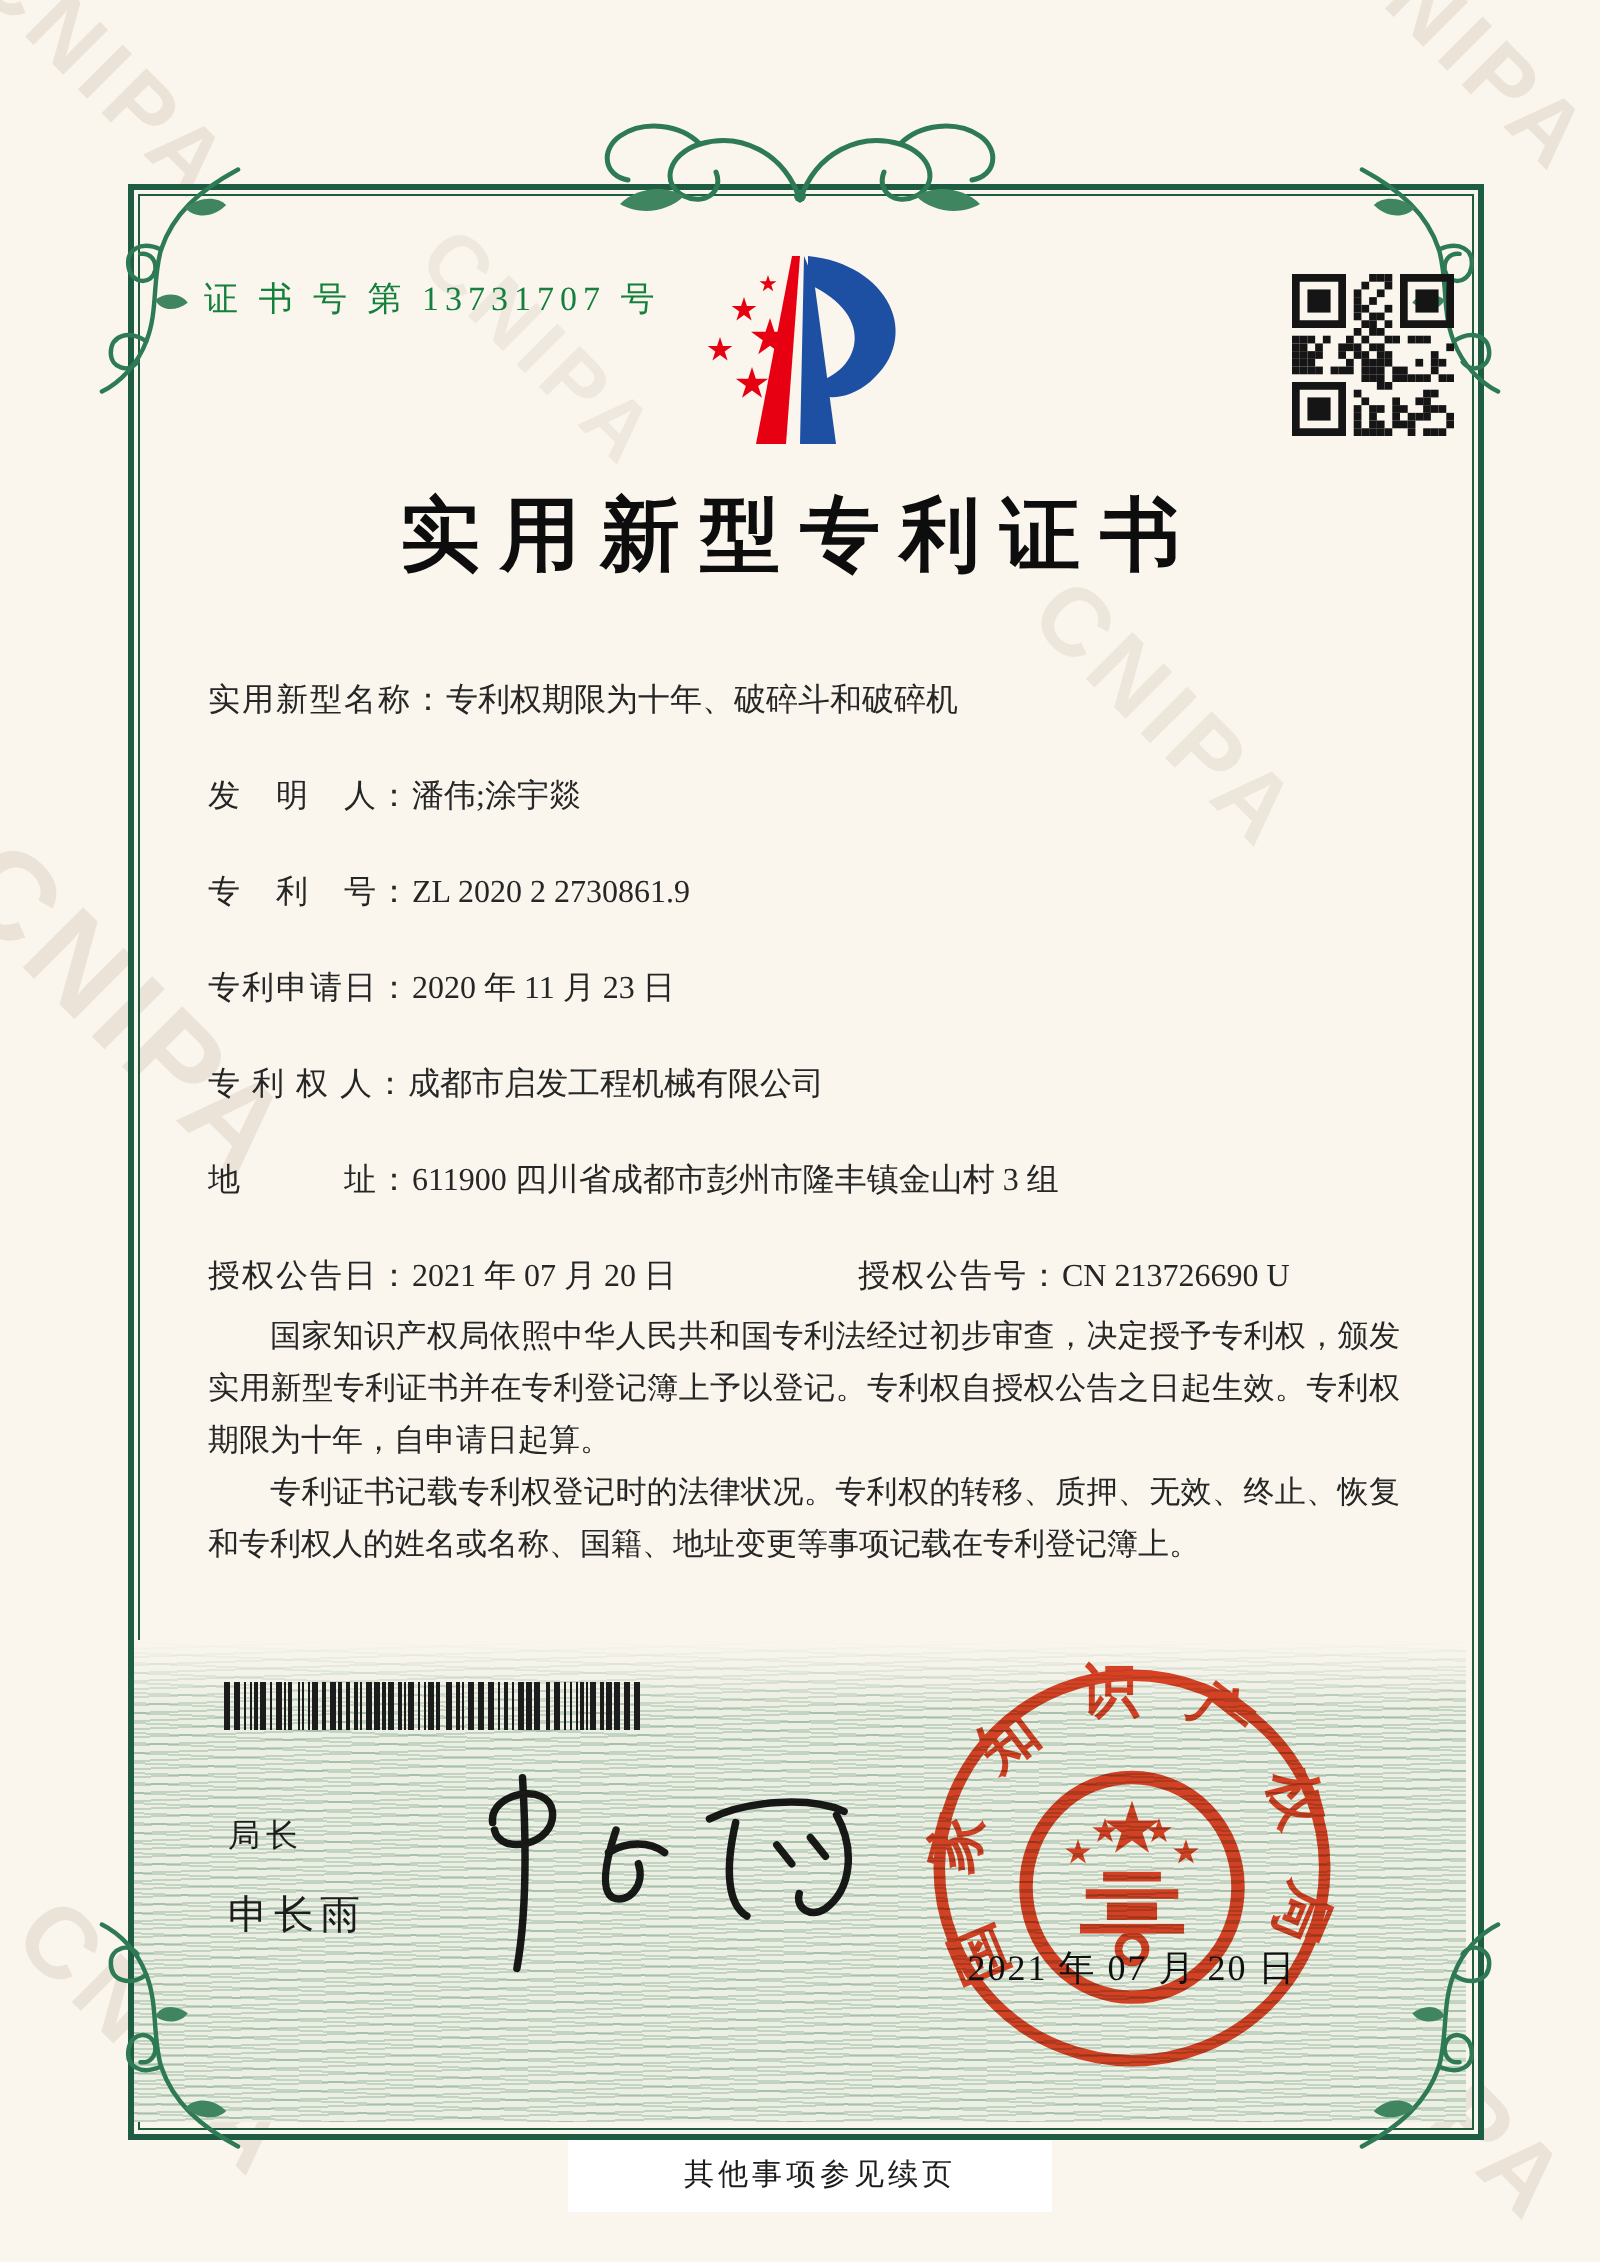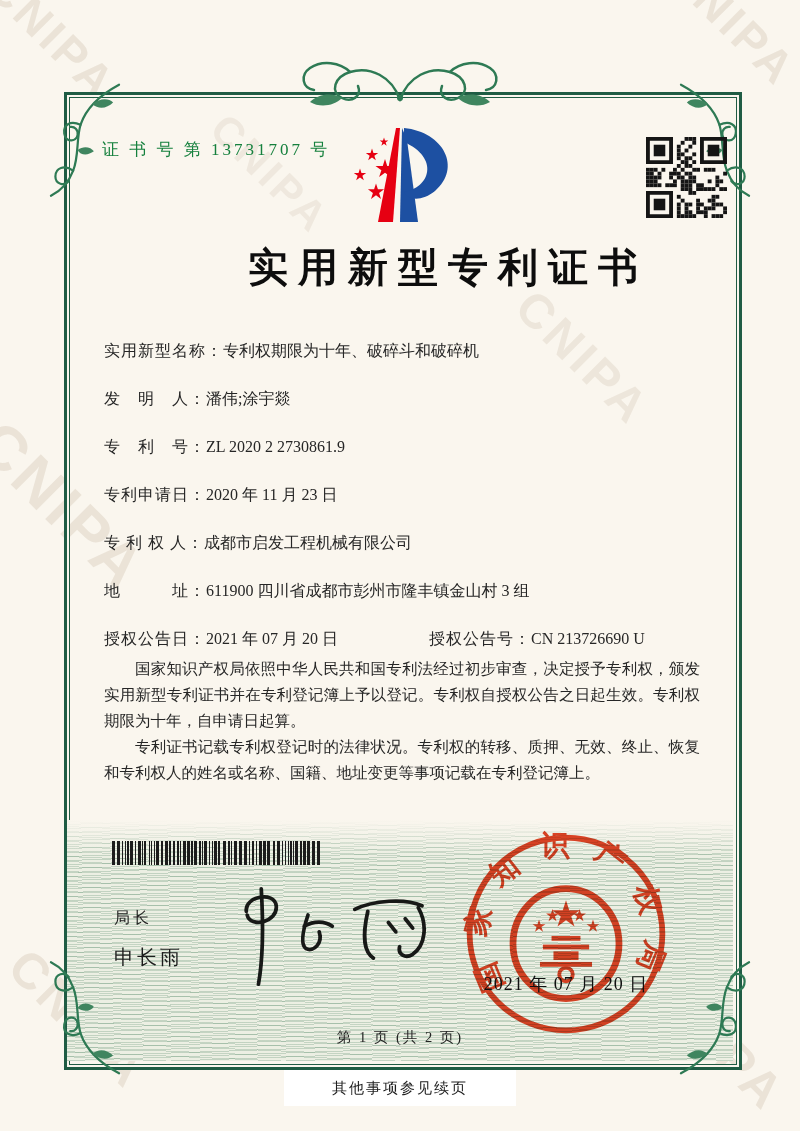--- a/index.html
+++ b/index.html
@@ -19,21 +19,21 @@
         background-image:
           linear-gradient(#faf6ee,rgba(250,246,238,0) 36px),
           repeating-linear-gradient(178deg,rgba(104,150,120,.32) 0 1px,transparent 1px 4px),
           repeating-linear-gradient(182.5deg,rgba(104,150,120,.30) 0 1px,transparent 1px 5px);}
 
   .certno{position:absolute;left:102px;top:138px;font-size:17px;letter-spacing:3px;color:#15803d;}
   .logo{position:absolute;left:338px;top:124px;}
   .qr{position:absolute;left:646px;top:137px;}
 
   .title{position:absolute;left:64px;top:240px;width:672px;text-align:center;
-         font-size:40px;font-weight:bold;color:#0d0d0d;letter-spacing:10px;padding-left:48px;}
+         font-size:40px;font-weight:bold;color:#0d0d0d;letter-spacing:10px;}
 
   .fields{position:absolute;left:104px;top:338px;width:600px;font-size:16px;}
   .frow{line-height:26px;margin-bottom:22px;white-space:nowrap;}
   .frow .lab{letter-spacing:1px;}
   .grant .pair2{margin-left:87px;}
 
   .paras{position:absolute;left:104px;top:656px;width:596px;font-size:15.5px;line-height:26px;
          text-align:justify;}
   .paras p{margin:0;text-indent:2em;}
 
@@ -44,21 +44,21 @@
             font-size:20px;letter-spacing:3px;color:#1c1c1c;}
   .sig-script{position:absolute;left:222px;top:878px;mix-blend-mode:multiply;}
 
   .seal{position:absolute;left:460px;top:828px;mix-blend-mode:multiply;opacity:.95;}
   .seal-date{position:absolute;left:458px;top:972px;width:216px;text-align:center;
              font-size:18px;letter-spacing:1px;color:#101010;}
 
   .pageno{position:absolute;left:64px;top:1028px;width:672px;text-align:center;
           font-size:14.5px;letter-spacing:2px;color:#222;}
   .contin-box{position:absolute;left:284px;top:1070px;width:232px;height:36px;background:#fff;
-              text-align:center;line-height:36px;font-size:15px;letter-spacing:2px;color:#1c1c1c;}
+              text-align:center;line-height:36px;font-size:15px;letter-spacing:2px;color:#1c1c1c;padding-left:10px;}
 
   .ornament{position:absolute;}
   .flourish path{stroke:#2e7a54;fill:none;stroke-width:3;stroke-linecap:round;}
   .flourish .leaf{fill:#3f855f;stroke:none;}
   .crest path{stroke:#2e7a54;fill:none;stroke-width:2.5;stroke-linecap:round;}
   .crest .leaf{fill:#3f855f;stroke:none;}
 </style>
 </head>
 <body>
 
@@ -396,16 +396,15 @@
       <use href="#star-b" transform="translate(28,-18) scale(7)"></use>
       <rect x="-15" y="-8" width="30" height="5"></rect>
       <rect x="-24" y="1" width="48" height="5"></rect>
       <rect x="-13" y="8" width="26" height="9"></rect>
       <rect x="-27" y="19" width="54" height="5"></rect>
       <circle cy="32" r="7" fill="none" stroke="#e23b1b" stroke-width="4"></circle>
     </g>
   </svg>
   <div class="seal-date">2021 年 07 月 20 日</div>
 
-  <div class="pageno">第 1 页 (共 2 页)</div>
   <div class="contin-box">其他事项参见续页</div>
 
 </div>
 
 </body></html>

